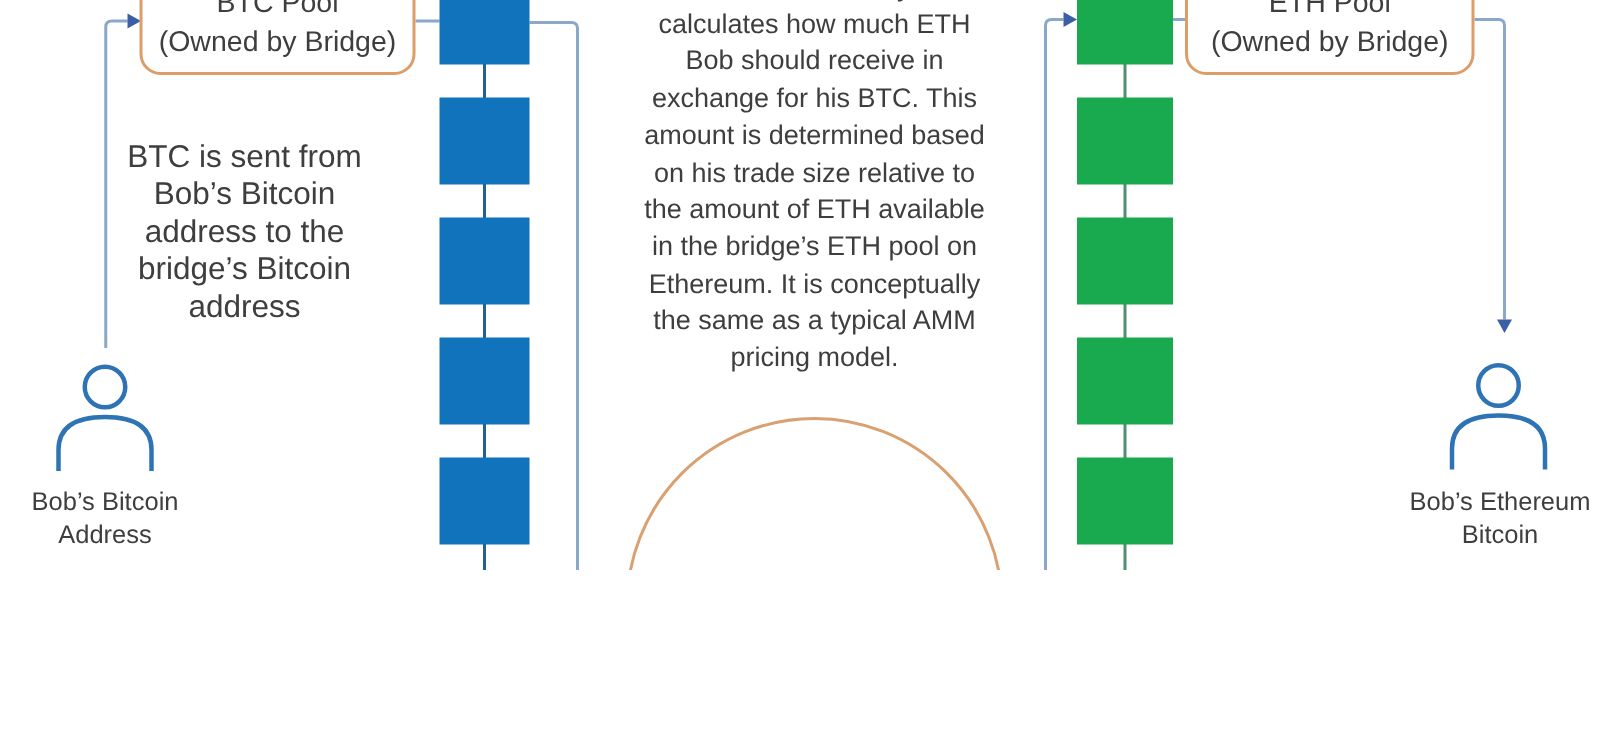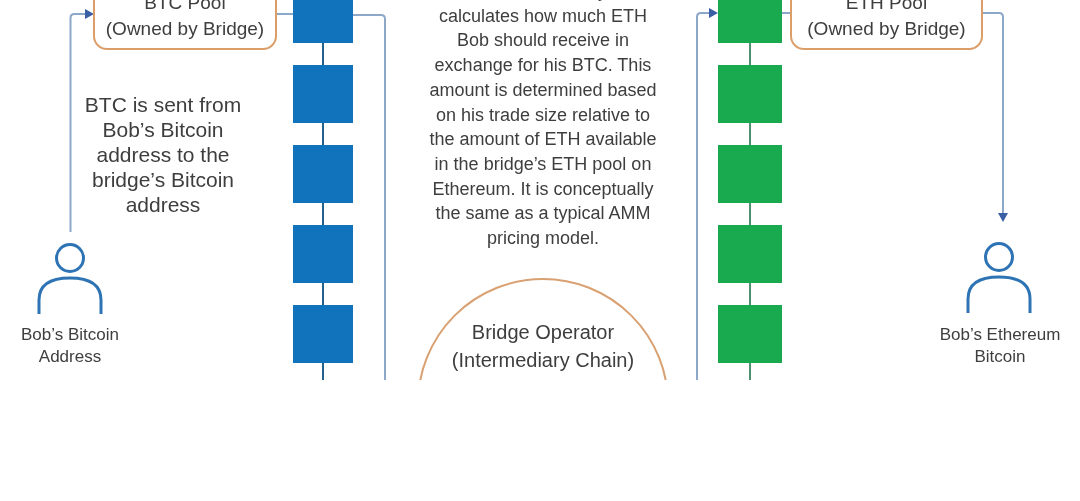--- a/index.html
+++ b/index.html
@@ -142,22 +142,20 @@
 amount is determined based
 on his trade size relative to
 the amount of ETH available
 in the bridge’s ETH pool on
 Ethereum. It is conceptually
 the same as a typical AMM
 pricing model.</div>
 
 
   <div id="operator-circle"></div>
-  <div class="abs txt" id="operator-label">Bridge Operator
-(Intermediary Chain)</div>
   <div class="abs" id="mini-chain">
     <div class="mini-rail"></div>
     <div class="mini-blocks">
         <div class="block"></div>
         <div class="block"></div>
         <div class="block"></div>
         <div class="block"></div>
         <div class="block"></div>
         <div class="block"></div>
         <div class="block"></div>

